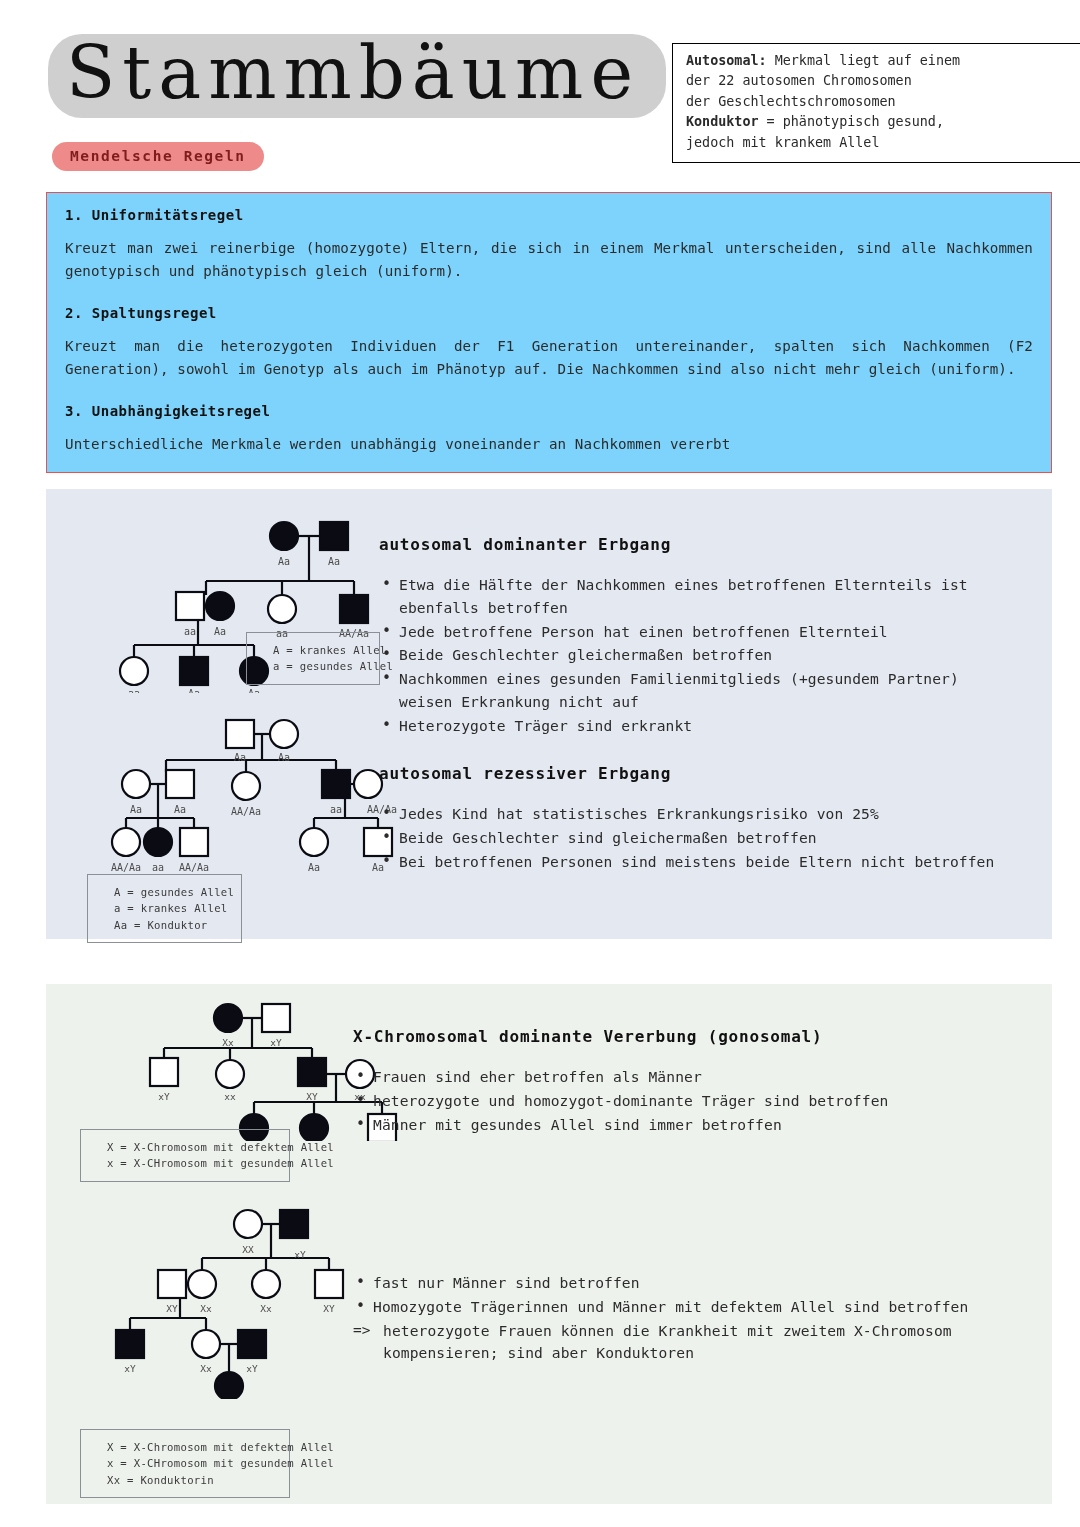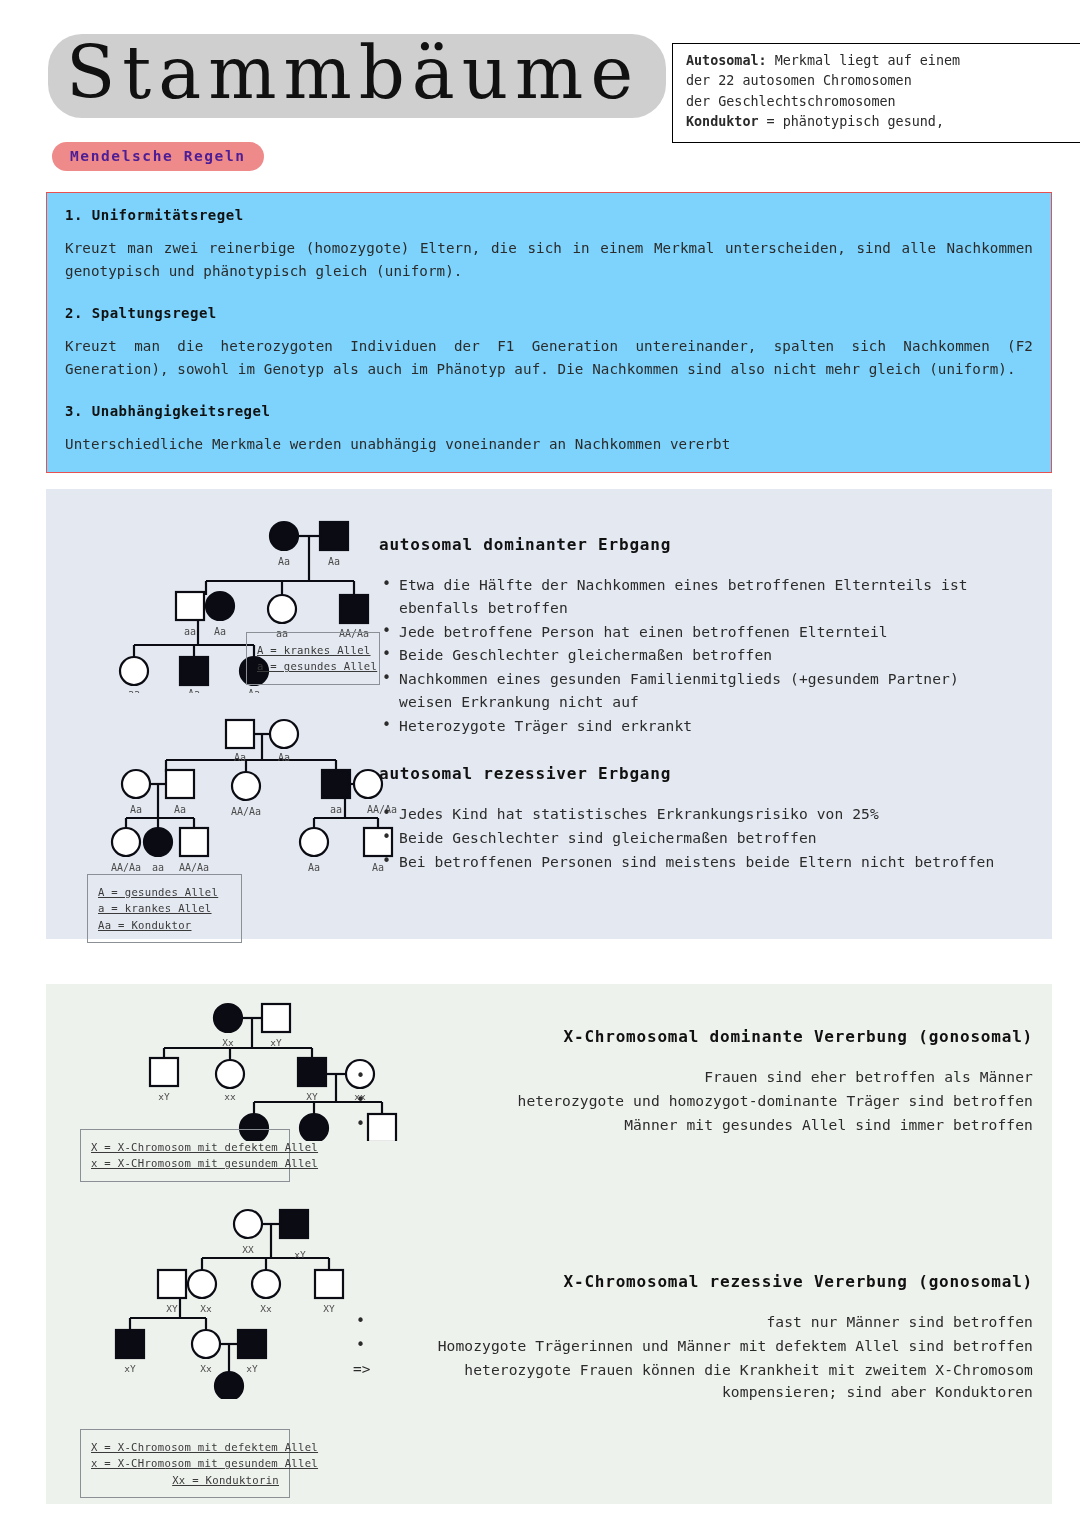--- a/index.html
+++ b/index.html
@@ -19,21 +19,21 @@
   #title {
     font-family:"DejaVu Serif","Liberation Serif",serif;
     font-size:72px; font-weight:400; letter-spacing:7px;
     line-height:1.05; color:#111;
     background:#cfcfcf; border-radius:34px;
     padding:2px 26px 6px 18px; display:inline-block;
     white-space:nowrap;
   }
   #badge {
     position:absolute; left:52px; top:142px;
-    background:#ef8a8a; color:#4c1d95;
+    background:#ef8a8a; color:#7f1d1d;
     font-size:14.5px; font-weight:700; letter-spacing:1.6px;
     padding:6px 18px 7px; border-radius:16px; display:inline-block;
   }
 
   #defbox {
     position:absolute; left:672px; top:43px; width:424px;
     border:1.6px solid #000; background:#fff;
     padding:7px 24px 9px 13px;
     font-size:13.4px; line-height:1.52;
     text-align:justify;
@@ -53,21 +53,21 @@
   }
   #mendel .rule-h.sp { margin-top:22px; }
   #mendel .rule-b {
     font-size:14.2px; line-height:1.62; color:#2b2b2b;
     margin:14px 4px 0 4px; text-align:justify; letter-spacing:0.1px;
   }
 
   
   .panel { position:absolute; left:46px; width:1006px; }
   #panel-auto { top:489px; height:450px; background:#e4e8f0; }
-  #panel-gono { top:984px; height:520px; background:#eef2ed;text-align:right; }
+  #panel-gono { top:984px; height:520px; background:#eef2ed; }
 
   .ped { position:absolute; }
   .txtcol { position:absolute; }
   .txt-h {
     font-size:16px; font-weight:700; letter-spacing:0.8px;
     color:#111; margin:0 0 20px 0;
   }
   ul.bullets { margin:0; padding:0; list-style:none; }
   ul.bullets li {
     position:relative; padding-left:20px;
@@ -76,39 +76,40 @@
   }
   ul.bullets li::before {
     content:"•"; position:absolute; left:3px; top:-1px; font-size:15px;
   }
   ul.bullets li.arrow { padding-left:30px; }
   ul.bullets li.arrow::before { content:"=>"; font-size:14.4px; left:0; }
 
   .legend {
     position:absolute; border:1.2px solid #8b8f96; background:transparent;
     font-size:10.6px; line-height:1.55; color:#3a3a3a;
-    padding:9px 10px; white-space:pre; letter-spacing:0.3px;text-decoration:underline;
+    padding:9px 26px; white-space:pre; letter-spacing:0.3px;
   }
 
   svg text { font-family:"DejaVu Sans Mono","Liberation Mono",monospace; fill:#4b4b4b; }
 </style>
 </head>
 <body>
 
 <div id="header">
   <div id="title-wrap">
     <div id="title">Stammbäume</div>
   </div>
   <div id="badge">Mendelsche Regeln</div>
 
   <div id="defbox">
     <div class="dline"><span class="term">Autosomal:</span><span> Merkmal liegt auf einem</span></div>
     <div class="dline"><span>der 22 autosomen Chromosomen</span></div>
     <div class="dline"><span>der Geschlechtschromosomen</span></div>
     <div class="dline"><span class="term">Konduktor</span><span> = phänotypisch gesund,</span></div>
+    <div class="dline"><span>jedoch mit krankem Allel</span></div>
   </div>
 </div>
 
 <div id="mendel">
   <div class="rule-h">1. Uniformitätsregel</div>
   <div class="rule-b">Kreuzt man zwei reinerbige (homozygote) Eltern, die sich in einem Merkmal unterscheiden, sind alle Nachkommen genotypisch und phänotypisch gleich (uniform).</div>
   <div class="rule-h sp">2. Spaltungsregel</div>
   <div class="rule-b">Kreuzt man die heterozygoten Individuen der F1 Generation untereinander, spalten sich Nachkommen (F2 Generation), sowohl im Genotyp als auch im Phänotyp auf. Die Nachkommen sind also nicht mehr gleich (uniform).</div>
   <div class="rule-h sp">3. Unabhängigkeitsregel</div>
   <div class="rule-b">Unterschiedliche Merkmale werden unabhängig voneinander an Nachkommen vererbt</div>
@@ -306,20 +307,19 @@
     <text x="16" y="168" font-size="9.5" text-anchor="middle">xY</text>
     <text x="92" y="168" font-size="9.5" text-anchor="middle">Xx</text>
     <text x="138" y="168" font-size="9.5" text-anchor="middle">xY</text>
     <text x="115" y="208" font-size="9.5" text-anchor="middle">xx</text>
   </svg>
   <div class="legend" style="left:34px; top:445px; width:210px;">X = X-Chromosom mit defektem Allel
 x = X-CHromosom mit gesundem Allel
 Xx = Konduktorin</div>
 
   <div class="txtcol" style="left:307px; top:288px; width:680px;">
-    <div class="txt-h">X-Chromosomal rezessive Vererbung (gonosomal)</div>
     <ul class="bullets">
       <li>fast nur Männer sind betroffen</li>
       <li>Homozygote Trägerinnen und Männer mit defektem Allel sind betroffen</li>
       <li class="arrow">heterozygote Frauen können die Krankheit mit zweitem X-Chromosom kompensieren; sind aber Konduktoren</li>
     </ul>
   </div>
 </div>
 
 </body></html>

